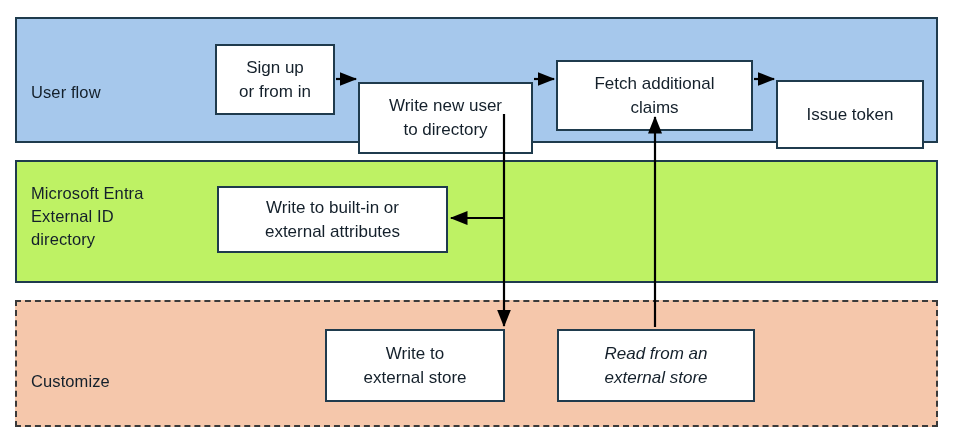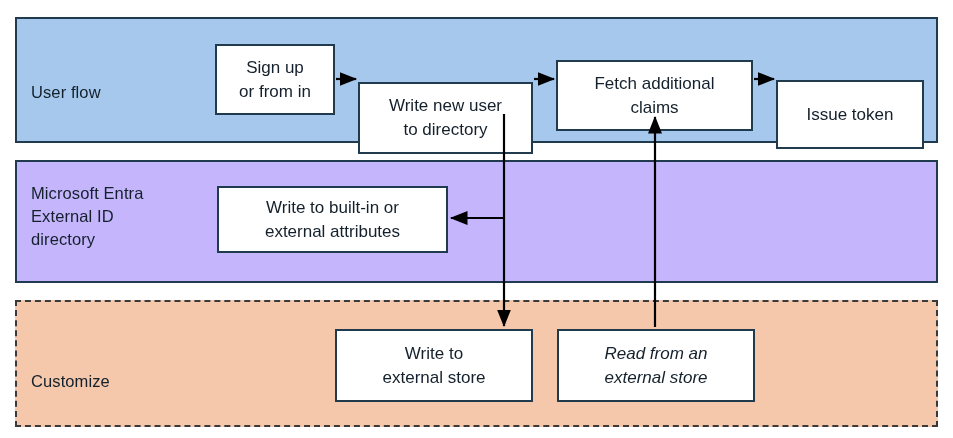--- a/index.html
+++ b/index.html
@@ -28,21 +28,21 @@
     border: 2px solid #1f3b4d;
   }
   #band-user-flow {
     top: 17px;
     height: 126px;
     background: #a6c8ec;
   }
   #band-directory {
     top: 160px;
     height: 123px;
-    background: #c4b5fd;
+    background: #bef264;
   }
   #band-customize {
     top: 300px;
     height: 127px;
     background: #f5c7ab;
     border: 2px dashed #3a3a3a;
   }
 
   .band-label {
     position: absolute;
@@ -72,21 +72,21 @@
     line-height: 24px;
     white-space: pre-line;
     z-index: 4;
   }
 
   #node-signup        { left: 215px; top: 44px;  width: 120px; height: 71px; }
   #node-write-user    { left: 358px; top: 42px;  width: 175px; height: 72px; margin-top: 40px; }
   #node-fetch-claims  { left: 556px; top: 60px;  width: 197px; height: 71px; }
   #node-issue-token   { left: 776px; top: 44px;  width: 148px; height: 69px; margin-top: 36px; }
   #node-write-attrs   { left: 217px; top: 186px; width: 231px; height: 67px; }
-  #node-write-ext     { left: 335px; top: 329px; width: 198px; height: 73px; }
+  #node-write-ext     { left: 325px; top: 329px; width: 180px; height: 73px; }
   #node-read-ext      { left: 557px; top: 329px; width: 198px; height: 73px; font-style: italic; }
 
   
   #connectors {
     position: absolute;
     left: 0;
     top: 0;
     width: 953px;
     height: 438px;
     z-index: 6;

